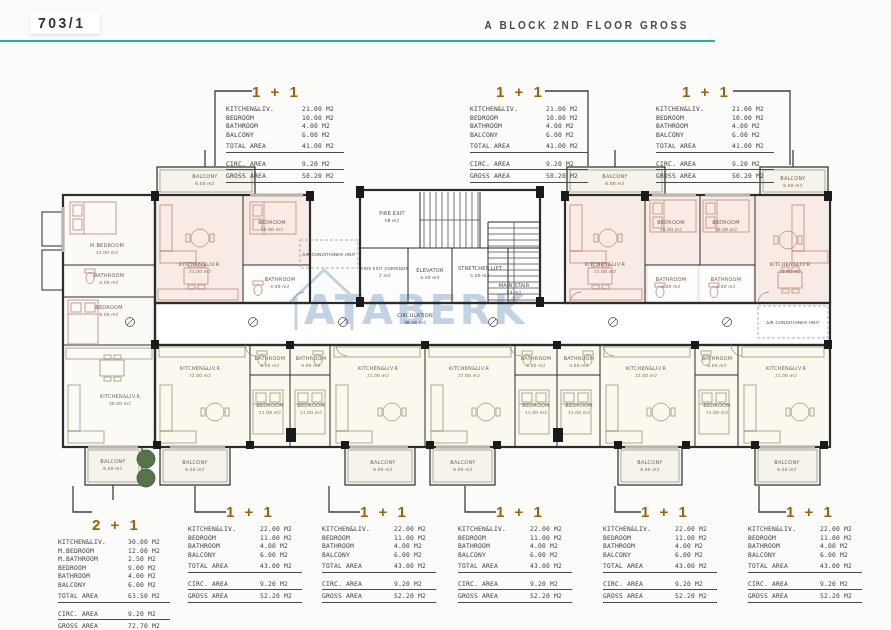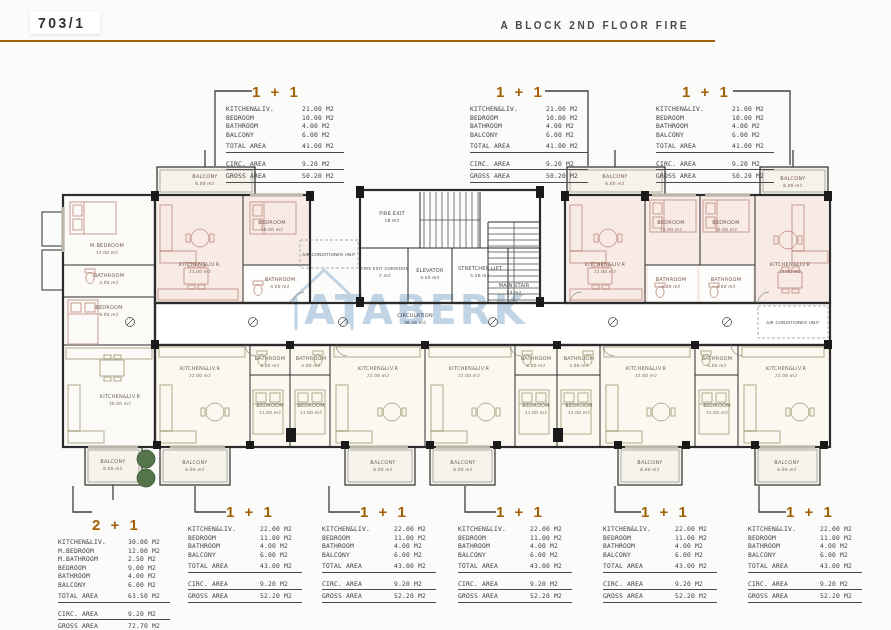--- a/index.html
+++ b/index.html
@@ -1,19 +1,19 @@
 <!DOCTYPE html>
 <html><head>
 <meta charset="utf-8">
 <style>
   html,body{margin:0;padding:0;background:#fbfbf9;}
   .page{position:relative;width:891px;height:630px;background:#fbfbf9;overflow:hidden;
         font-family:"Liberation Sans",sans-serif;}
   
-  .header{position:absolute;left:0;top:0;width:715px;height:40px;border-bottom:2px solid #a16207;}
+  .header{position:absolute;left:0;top:0;width:715px;height:40px;border-bottom:2px solid #14b8a6;}
   .sheetbox{position:absolute;left:30px;top:12px;background:#ffffff;box-shadow:0 1px 3px rgba(0,0,0,.12);
             padding:3px 14px 3px 8px;font-size:14px;font-weight:bold;letter-spacing:2.5px;color:#333;}
   .ptitle{position:absolute;right:26px;top:20px;font-size:10px;font-weight:bold;letter-spacing:2.6px;color:#4a4a4a;}
   
   .utable{position:absolute;color:#3c3c3c;}
   .utitle{font-size:15px;font-weight:bold;letter-spacing:3px;color:#a16207;margin-bottom:5px;white-space:pre;}
   .urow{display:flex;font-family:"DejaVu Sans Mono",monospace;font-size:6.3px;letter-spacing:.2px;line-height:1.35;}
   .lab{flex:1;}
   .val{width:42px;}
   .u-total{margin-top:3px;border-bottom:1px solid #4a4a4a;padding-bottom:1px;}
@@ -32,21 +32,21 @@
   .fb{fill:none;stroke:#a8a382;stroke-width:.9;}
   .wm-text{font-size:40px;font-weight:bold;letter-spacing:3px;fill:#85aacd;text-anchor:start;}
 </style>
 </head>
 <body>
 
 <div class="page">
 
   <div class="header">
     <div class="sheetbox">703/1</div>
-    <div class="ptitle">A BLOCK 2ND FLOOR FIRE</div>
+    <div class="ptitle">A BLOCK 2ND FLOOR GROSS</div>
   </div>
 
   <svg class="plan" width="891" height="630" viewBox="0 0 891 630">
     <defs>
       <g id="bedh">
           <rect width="46" height="32"></rect>
           <rect x="3" y="3" width="9" height="11"></rect>
           <rect x="3" y="17" width="9" height="11"></rect>
           <line x1="14" y1="0" x2="14" y2="32"></line>
         </g>

